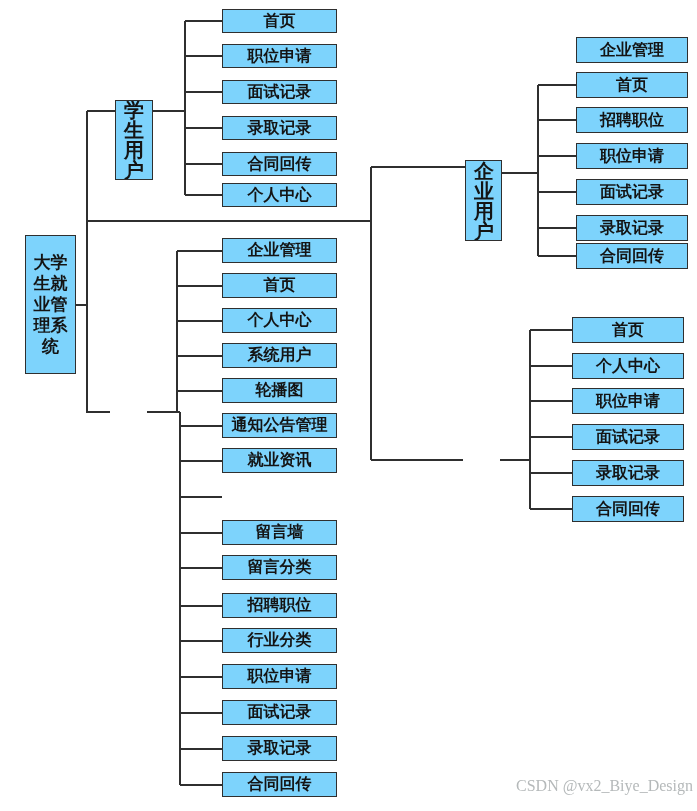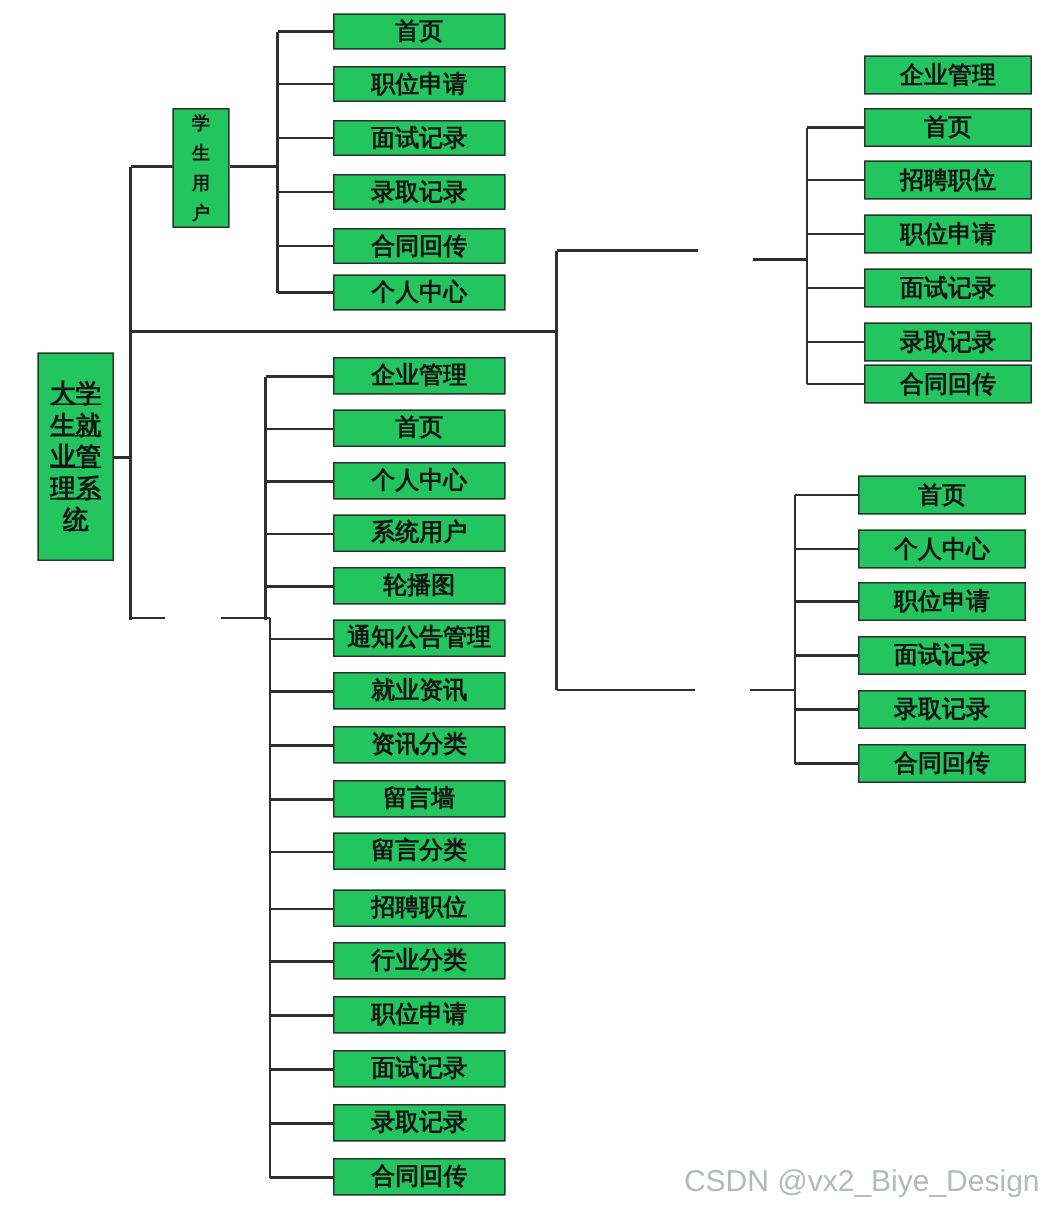--- a/index.html
+++ b/index.html
@@ -3,45 +3,45 @@
 <meta charset="utf-8">
 <title>大学生就业管理系统</title>
 <style>
   html,body{margin:0;padding:0;background:#ffffff;}
   #stage{
     position:relative; width:697px; height:811px; background:#ffffff;
     font-family:"Liberation Serif","DejaVu Serif",serif; overflow:hidden;
   }
   #wires{position:absolute;left:0;top:0;width:697px;height:811px;}
   .node{
-    position:absolute; box-sizing:border-box; background:#22c55e;
+    position:absolute; box-sizing:border-box; background:#7dd3fc;
     border:1.5px solid #2f2f2f; color:#141414; font-weight:bold;
     text-align:center; word-break:break-all; overflow:hidden;
   }
   .item{display:flex; align-items:center; justify-content:center; font-size:16px;}
   .s-item{left:222px; width:115px; height:24px;}
   .a-item{left:222px; width:115px; height:25px;}
   .e-item{left:576px; width:112px; height:26px;}
   .t-item{left:572px; width:112px; height:26px;}
-  .vbox{display:flex; align-items:center; justify-content:flex-start; font-size:12px;}
+  .vbox{display:flex; align-items:center; justify-content:flex-start; font-size:20px;margin-top:28px;}
   .vbox span{display:block; width:100%;}
   #root-node{left:25px; top:235px; width:51px; height:139px; font-size:17px;
     display:flex; align-items:center; justify-content:center;}
-  #root-node span{line-height:21px;text-decoration:underline;}
+  #root-node span{line-height:21px;}
   #student-node{left:115px; top:72px; width:38px; height:80px; padding:0 8px;}
   #student-node span{line-height:20px;}
   #admin-node{left:110px; top:372px; width:37px; height:80px; padding:0 8px;}
   #admin-node span{line-height:21px;}
   #enterprise-node{left:465px; top:132px; width:37px; height:81px; padding:0 8px;}
   #enterprise-node span{line-height:20px;}
   #teacher-node{left:463px; top:419px; width:37px; height:80px; padding:0 8px;}
   #teacher-node span{line-height:20px;}
   #watermark{
     position:absolute; top:777px; right:4px; color:#b5b9ba; font-weight:normal;
-    font-size:20px; font-family:Liberation Sans, sans-serif;
+    font-size:16px; font-family:Liberation Serif, serif;
   }
 </style>
 </head>
 <body>
 
 <div id="stage">
 
   <svg id="wires" xmlns="http://www.w3.org/2000/svg" width="697" height="811">
     <g stroke="#2f2f2f" stroke-width="1.4" shape-rendering="crispEdges">
 
@@ -104,36 +104,38 @@
     </g>
   </svg>
 
   <div class="node" id="root-node">
     <span>大学生就业管理系统</span>
   </div>
 
   <div class="node vbox" id="student-node">
     <span>学生用户</span>
   </div>
+  <div class="node vbox" id="enterprise-node">
+    <span>企业用户</span>
+  </div>
 
   <div class="node item s-item" style="top:9px">首页</div>
   <div class="node item s-item" style="top:44px">职位申请</div>
   <div class="node item s-item" style="top:80px">面试记录</div>
   <div class="node item s-item" style="top:116px">录取记录</div>
   <div class="node item s-item" style="top:152px">合同回传</div>
   <div class="node item s-item" style="top:183px">个人中心</div>
 
   <div class="node item a-item" style="top:238px">企业管理</div>
   <div class="node item a-item" style="top:273px">首页</div>
   <div class="node item a-item" style="top:308px">个人中心</div>
   <div class="node item a-item" style="top:378px">轮播图</div>
   <div class="node item a-item" style="top:343px">系统用户</div>
   <div class="node item a-item" style="top:413px">通知公告管理</div>
   <div class="node item a-item" style="top:448px">就业资讯</div>
-  <div class="node item a-item" style="top:484px">资讯分类</div>
   <div class="node item a-item" style="top:520px">留言墙</div>
   <div class="node item a-item" style="top:555px">留言分类</div>
   <div class="node item a-item" style="top:593px">招聘职位</div>
   <div class="node item a-item" style="top:628px">行业分类</div>
   <div class="node item a-item" style="top:664px">职位申请</div>
   <div class="node item a-item" style="top:700px">面试记录</div>
   <div class="node item a-item" style="top:736px">录取记录</div>
   <div class="node item a-item" style="top:772px">合同回传</div>
 
   <div class="node item e-item" style="top:37px">企业管理</div>

